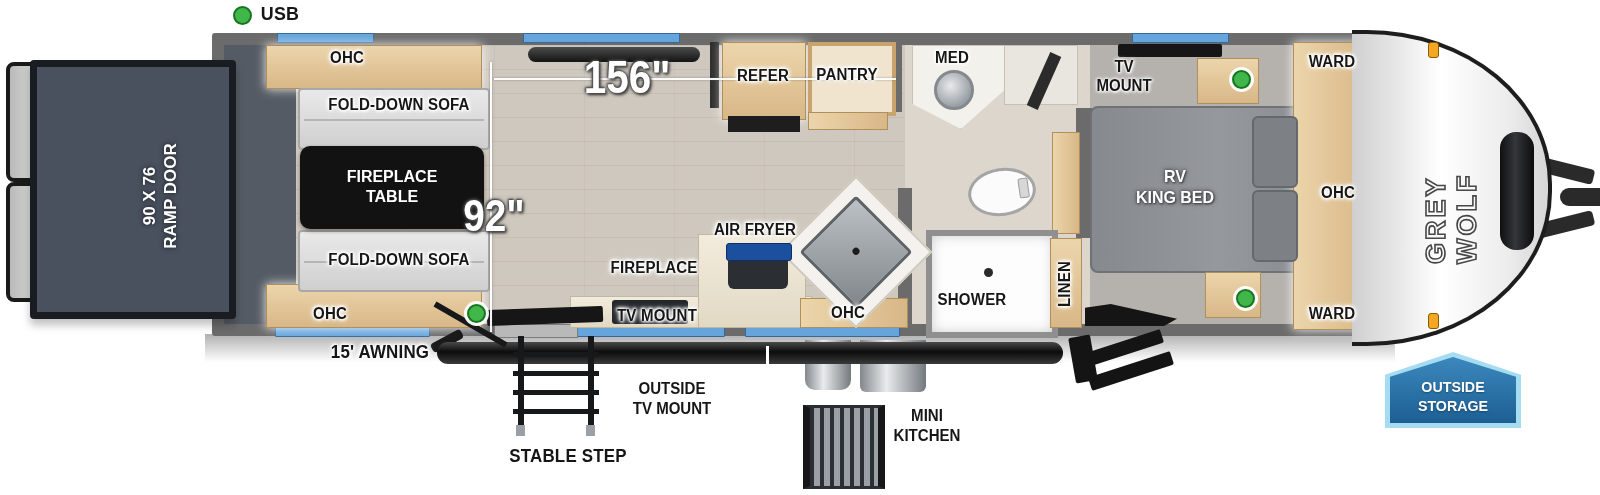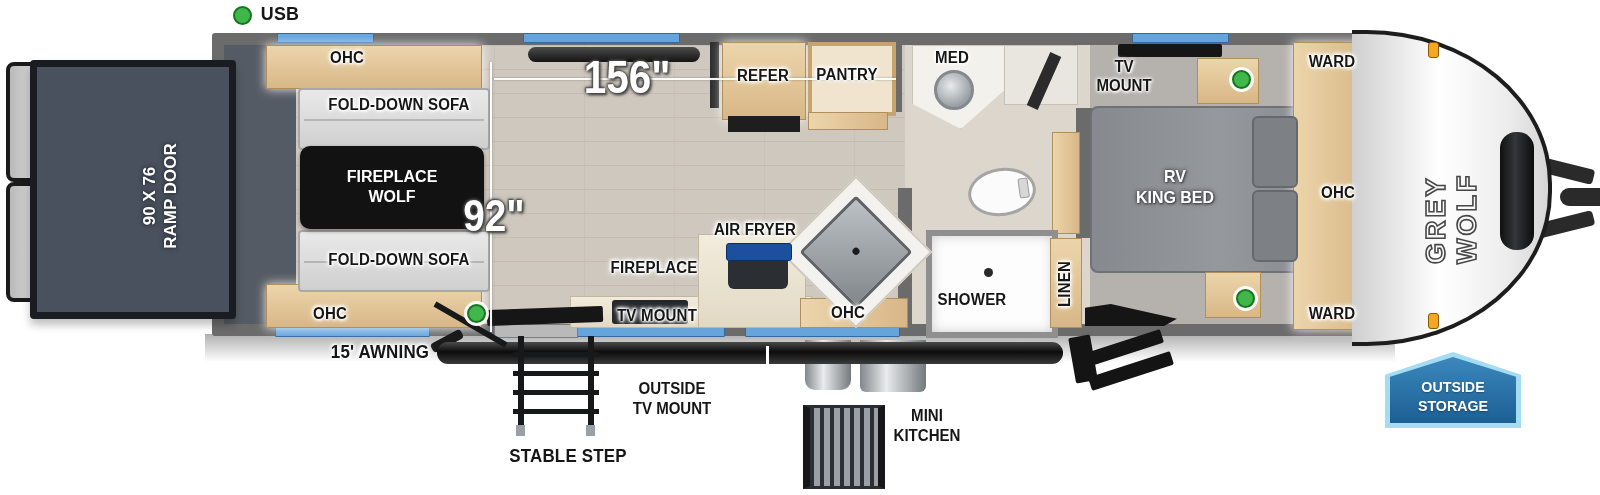--- a/index.html
+++ b/index.html
@@ -103,21 +103,21 @@
 
   <div class="abs" style="left:494px;top:324px;width:82px;height:12px;background:#b9b9b9;border:1px solid #7d7d7d;z-index:7;"></div>
 
   <div class="abs wood glow" style="left:266px;top:45px;width:214px;height:42px;z-index:9;"></div>
   <div class="abs wood glow" style="left:266px;top:284px;width:214px;height:42px;z-index:9;"></div>
   <div class="sofa" style="left:298px;top:88px;width:188px;height:58px;"></div>
   <div class="sofa" style="left:298px;top:230px;width:188px;height:58px;"></div>
   <div class="table"></div>
   <div class="abs" style="left:392px;top:187px;z-index:20;transform:translate(-50%,-50%);text-align:center;color:#fff;font-weight:700;font-size:16px;line-height:20px;">
     <div>FIREPLACE</div>
-    <div>WOLF</div>
+    <div>TABLE</div>
   </div>
   <div class="lbl" style="left:347px;top:58px;">OHC</div>
   <div class="lbl" style="left:399px;top:105px;">FOLD-DOWN SOFA</div>
   <div class="lbl" style="left:399px;top:260px;">FOLD-DOWN SOFA</div>
   <div class="lbl" style="left:330px;top:314px;">OHC</div>
   <div class="greendot" style="left:467px;top:304px;"></div>
 
   <div class="dimline" style="left:490px;top:62px;width:2px;height:270px;"></div>
   <div class="dimline" style="left:494px;top:78px;width:402px;height:2px;"></div>
   <div class="dim" style="left:494px;top:216px;font-size:44px;">92"</div>

